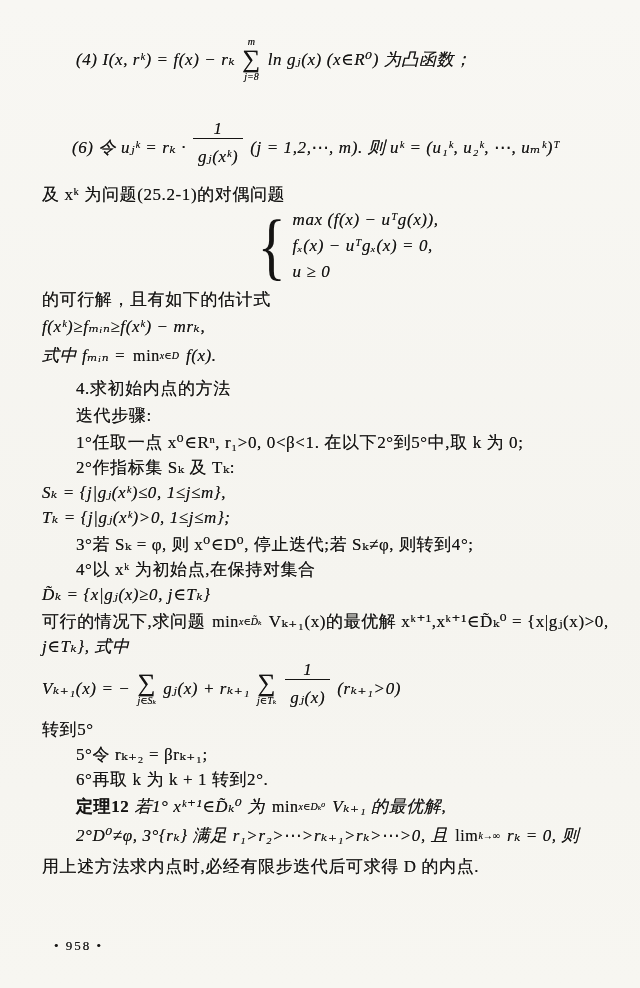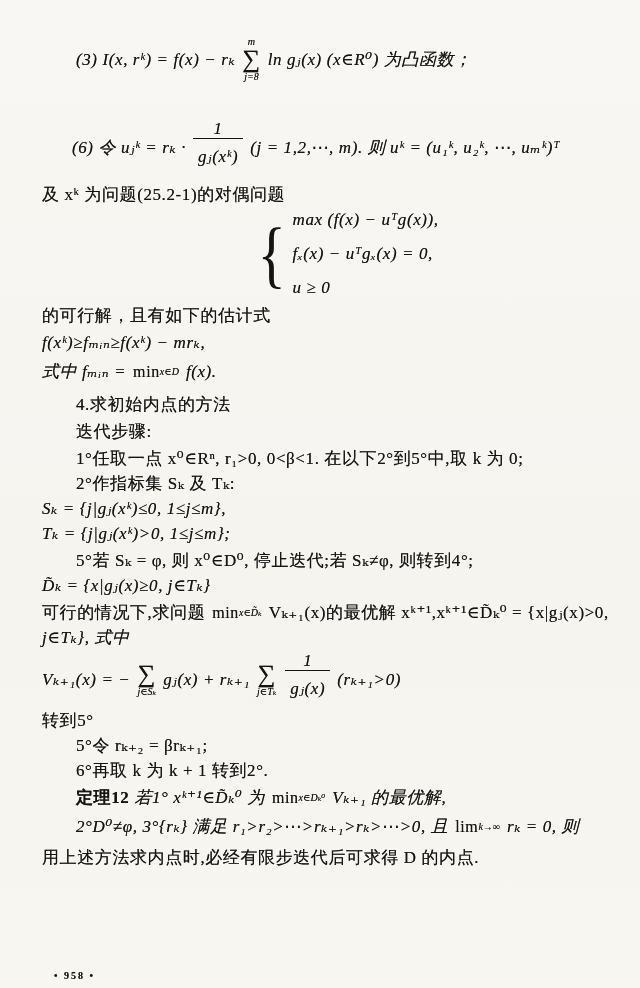--- a/index.html
+++ b/index.html
@@ -34,38 +34,37 @@
   .bigop .lim{font-size:10px;line-height:11px;font-style:italic;letter-spacing:0;}
   .bigop .sig{font-size:25px;line-height:24px;font-style:normal;}
   .frac{display:inline-flex;flex-direction:column;align-items:center;margin:0 2px;}
   .frac .num{line-height:18px;padding:0 5px;}
   .frac .den{line-height:19px;padding:8px 5px;border-top:1.6px solid #151413;}
   .underop{display:inline-flex;flex-direction:row;align-items:center;margin:0 2px;}
   .underop .op{line-height:16px;font-style:normal;font-size:16px;}
   .underop .un{font-size:10px;line-height:11px;font-style:italic;letter-spacing:0;}
   .dual{display:flex;align-items:center;margin-left:212px;}
   .brace{font-size:74px;font-weight:300;line-height:66px;margin-right:3px;transform:scaleX(.8);}
-  .duallines{display:flex;flex-direction:column;gap:12px;}
+  .duallines{display:flex;flex-direction:column;gap:4px;}
   .duallines .ln{line-height:22px;}
   .bold{font-weight:bold;font-style:normal;}
   .pageno{
     position:absolute;left:54px;top:938px;
-    font-size:10px;letter-spacing:2px;font-weight:bold;
+    font-size:13px;letter-spacing:2px;font-weight:normal;
     text-shadow:0 0 0.5px rgba(10,10,10,0.6);
-    margin-top:32px;
   }
   .mb2{margin-bottom:2px;}.mb4{margin-bottom:4px;}.mb6{margin-bottom:6px;}.mb8{margin-bottom:8px;}
 </style>
 </head>
 <body>
 
 <div class="page">
 
   <div class="frow indent ln math mb6">
-    <span>(3) I(x, rᵏ) = f(x) − rₖ</span>
+    <span>(4) I(x, rᵏ) = f(x) − rₖ</span>
     <span class="bigop">
       <span class="lim">m</span>
       <span class="sig">∑</span>
       <span class="lim">j=8</span>
     </span>
     <span>ln gⱼ(x)  (x∈R⁰) 为凸函数；</span>
   </div>
 
   <div class="frow indent2 ln math mb8">
     <span>(6) 令 uⱼᵏ = rₖ ·</span>
@@ -99,21 +98,22 @@
     </span>
     <span class="math">f(x).</span>
   </div>
 
   <div class="ln indent mb2">4.求初始内点的方法</div>
   <div class="ln indent mb2">迭代步骤:</div>
   <div class="ln indent">1°任取一点 x⁰∈Rⁿ, r₁&gt;0, 0&lt;β&lt;1. 在以下2°到5°中,取 k 为 0;</div>
   <div class="ln indent">2°作指标集 Sₖ 及 Tₖ:</div>
   <div class="ln math center">Sₖ = {j|gⱼ(xᵏ)≤0, 1≤j≤m},</div>
   <div class="ln math center mb2">Tₖ = {j|gⱼ(xᵏ)&gt;0, 1≤j≤m};</div>
-  <div class="ln indent">5°若 Sₖ = φ, 则 x⁰∈D⁰, 停止迭代;若 Sₖ≠φ, 则转到4°;</div>
+  <div class="ln indent">3°若 Sₖ = φ, 则 x⁰∈D⁰, 停止迭代;若 Sₖ≠φ, 则转到4°;</div>
+  <div class="ln indent">4°以 xᵏ 为初始点,在保持对集合</div>
   <div class="ln math center mb2">D̃ₖ = {x|gⱼ(x)≥0, j∈Tₖ}</div>
 
   <div class="frow ln">
     <span>可行的情况下,求问题</span>
     <span class="underop">
       <span class="op">min</span>
       <span class="un">x∈D̃ₖ</span>
     </span>
     <span>Vₖ₊₁(x)的最优解 xᵏ⁺¹,xᵏ⁺¹∈D̃ₖ⁰ = {x|gⱼ(x)&gt;0,</span>
   </div>

